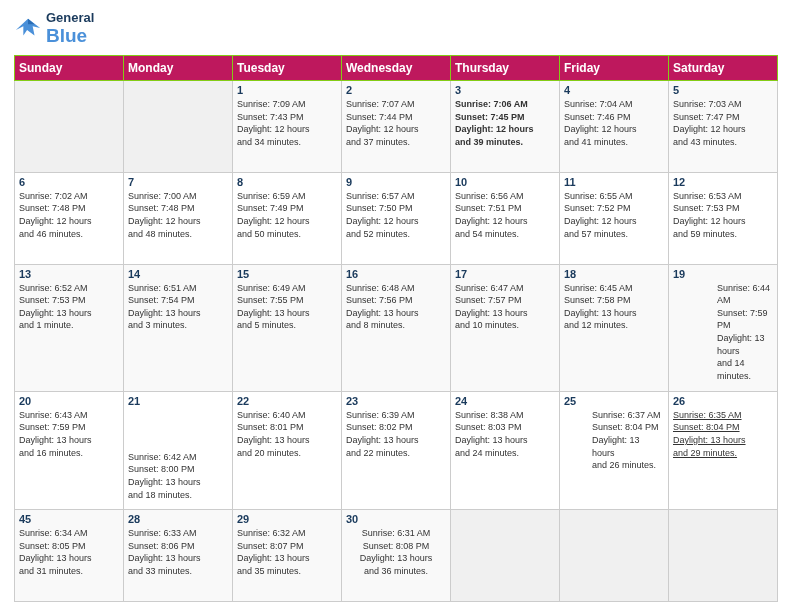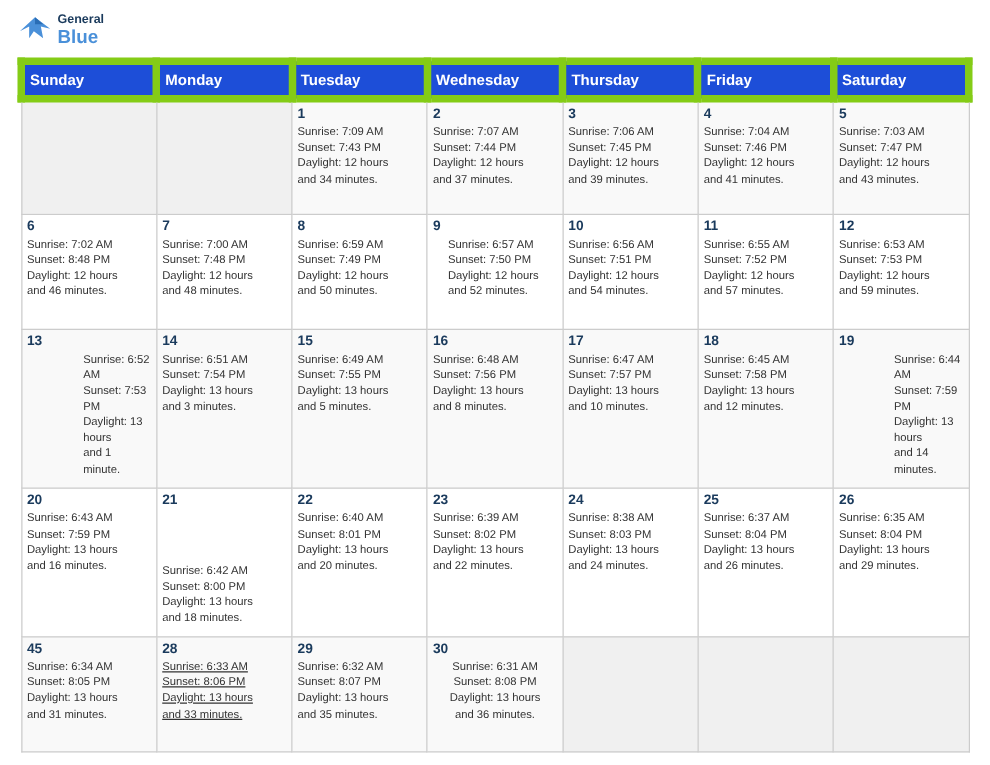--- a/index.html
+++ b/index.html
@@ -46,26 +46,26 @@
       color: #444;
     }
     .calendar {
       flex: 1;
       border: 1px solid #ccc;
       border-collapse: collapse;
       width: 100%;
       table-layout: fixed;
     }
     .calendar thead tr th {
-      background: #1d4ed8;
+      background: #be185d;
       color: #fff;
       font-size: 12px;
       font-weight: bold;
       padding: 5px 4px;
-      border: 6px solid #84cc16;
+      border: 1px solid #84cc16;
       text-align: left;
     }
     .calendar tbody tr td {
       border: 1px solid #ccc;
       vertical-align: top;
       padding: 3px 4px;
       font-size: 9.5px;
       color: #333;
       height: 88px;
       background: #fff;
@@ -92,22 +92,22 @@
 <body>
 
 <div class="page">
   <div class="header">
     <div class="logo">
       <svg class="logo-bird" viewBox="0 0 30 30">
         <polygon points="15,4 28,14 20,12 22,22 14,16 10,22 10,12 2,16" fill="#4a90d9"></polygon>
         <polygon points="15,4 22,10 15,10" fill="#2a6db5"></polygon>
       </svg>
       <div>
-        <div style="font-size:10px;font-weight:bold;color:#1a3a5c;">General</div>
-        <div style="font-size:15px;font-weight:bold;color:#4a90d9;">Blue</div>
+        <div style="font-size:13px;font-weight:bold;color:#1a3a5c;">General</div>
+        <div style="font-size:19px;font-weight:bold;color:#4a90d9;">Blue</div>
       </div>
     </div>
     <div class="title-area">
       <div class="main-title"></div>
       <div class="subtitle"></div>
     </div>
   </div>
 
   <table class="calendar">
     <thead>
@@ -134,21 +134,21 @@
           </td>
           <td>
             <div class="day-num">2</div>
             <div class="day-info" style="white-space: pre-line;">Sunrise: 7:07 AM
 Sunset: 7:44 PM
 Daylight: 12 hours
 and 37 minutes.</div>
           </td>
           <td>
             <div class="day-num">3</div>
-            <div class="day-info" style="white-space: pre-line;">Sunrise: 7:06 AM
+            <div class="day-info" style="white-space: pre-line; font-weight: bold;">Sunrise: 7:06 AM
 Sunset: 7:45 PM
 Daylight: 12 hours
 and 39 minutes.</div>
           </td>
           <td>
             <div class="day-num">4</div>
             <div class="day-info" style="white-space: pre-line;">Sunrise: 7:04 AM
 Sunset: 7:46 PM
 Daylight: 12 hours
 and 41 minutes.</div>
@@ -158,41 +158,41 @@
             <div class="day-info" style="white-space: pre-line;">Sunrise: 7:03 AM
 Sunset: 7:47 PM
 Daylight: 12 hours
 and 43 minutes.</div>
           </td>
         </tr>
         <tr>
           <td>
             <div class="day-num">6</div>
             <div class="day-info" style="white-space: pre-line;">Sunrise: 7:02 AM
-Sunset: 8:48 PM
+Sunset: 7:48 PM
 Daylight: 12 hours
 and 46 minutes.</div>
           </td>
           <td>
             <div class="day-num">7</div>
             <div class="day-info" style="white-space: pre-line;">Sunrise: 7:00 AM
 Sunset: 7:48 PM
 Daylight: 12 hours
 and 48 minutes.</div>
           </td>
           <td>
             <div class="day-num">8</div>
             <div class="day-info" style="white-space: pre-line;">Sunrise: 6:59 AM
 Sunset: 7:49 PM
 Daylight: 12 hours
 and 50 minutes.</div>
           </td>
           <td>
             <div class="day-num">9</div>
-            <div class="day-info" style="white-space: pre-line; margin-left: 12px;">Sunrise: 6:57 AM
+            <div class="day-info" style="white-space: pre-line;">Sunrise: 6:57 AM
 Sunset: 7:50 PM
 Daylight: 12 hours
 and 52 minutes.</div>
           </td>
           <td>
             <div class="day-num">10</div>
             <div class="day-info" style="white-space: pre-line;">Sunrise: 6:56 AM
 Sunset: 7:51 PM
 Daylight: 12 hours
 and 54 minutes.</div>
@@ -208,21 +208,21 @@
             <div class="day-num">12</div>
             <div class="day-info" style="white-space: pre-line;">Sunrise: 6:53 AM
 Sunset: 7:53 PM
 Daylight: 12 hours
 and 59 minutes.</div>
           </td>
         </tr>
         <tr>
           <td>
             <div class="day-num">13</div>
-            <div class="day-info" style="white-space: pre-line; margin-left: 45px;">Sunrise: 6:52 AM
+            <div class="day-info" style="white-space: pre-line;">Sunrise: 6:52 AM
 Sunset: 7:53 PM
 Daylight: 13 hours
 and 1 minute.</div>
           </td>
           <td>
             <div class="day-num">14</div>
             <div class="day-info" style="white-space: pre-line;">Sunrise: 6:51 AM
 Sunset: 7:54 PM
 Daylight: 13 hours
 and 3 minutes.</div>
@@ -294,44 +294,44 @@
           </td>
           <td>
             <div class="day-num">24</div>
             <div class="day-info" style="white-space: pre-line;">Sunrise: 8:38 AM
 Sunset: 8:03 PM
 Daylight: 13 hours
 and 24 minutes.</div>
           </td>
           <td>
             <div class="day-num">25</div>
-            <div class="day-info" style="white-space: pre-line;">Sunrise: 6:37 AM
+            <div class="day-info" style="white-space: pre-line; margin-left: 28px;">Sunrise: 6:37 AM
 Sunset: 8:04 PM
 Daylight: 13 hours
 and 26 minutes.</div>
           </td>
           <td>
             <div class="day-num">26</div>
-            <div class="day-info" style="white-space: pre-line;">Sunrise: 6:35 AM
+            <div class="day-info" style="white-space: pre-line; text-decoration: underline;">Sunrise: 6:35 AM
 Sunset: 8:04 PM
 Daylight: 13 hours
 and 29 minutes.</div>
           </td>
         </tr>
         <tr>
           <td>
             <div class="day-num">45</div>
             <div class="day-info" style="white-space: pre-line;">Sunrise: 6:34 AM
 Sunset: 8:05 PM
 Daylight: 13 hours
 and 31 minutes.</div>
           </td>
           <td>
             <div class="day-num">28</div>
-            <div class="day-info" style="white-space: pre-line; text-decoration: underline;">Sunrise: 6:33 AM
+            <div class="day-info" style="white-space: pre-line;">Sunrise: 6:33 AM
 Sunset: 8:06 PM
 Daylight: 13 hours
 and 33 minutes.</div>
           </td>
           <td>
             <div class="day-num">29</div>
             <div class="day-info" style="white-space: pre-line;">Sunrise: 6:32 AM
 Sunset: 8:07 PM
 Daylight: 13 hours
 and 35 minutes.</div>

